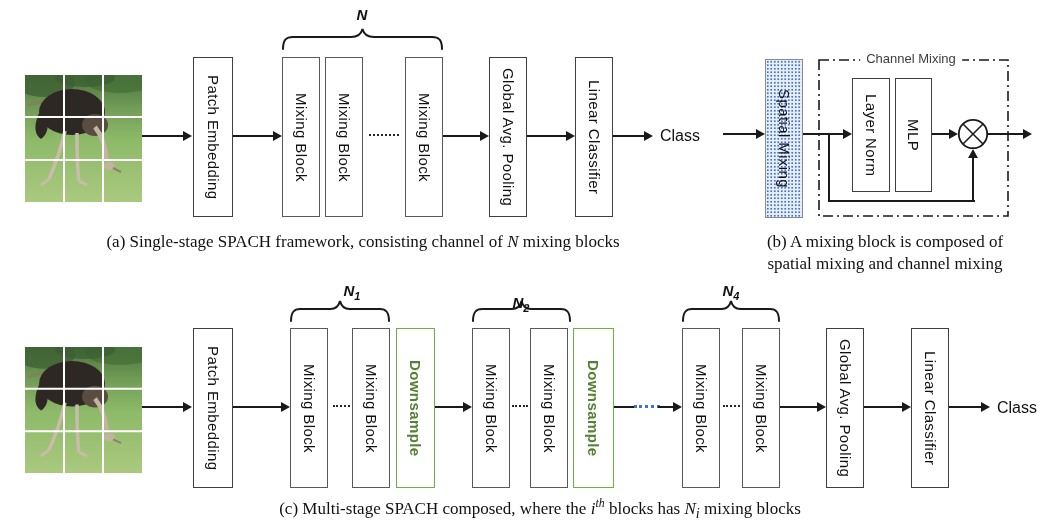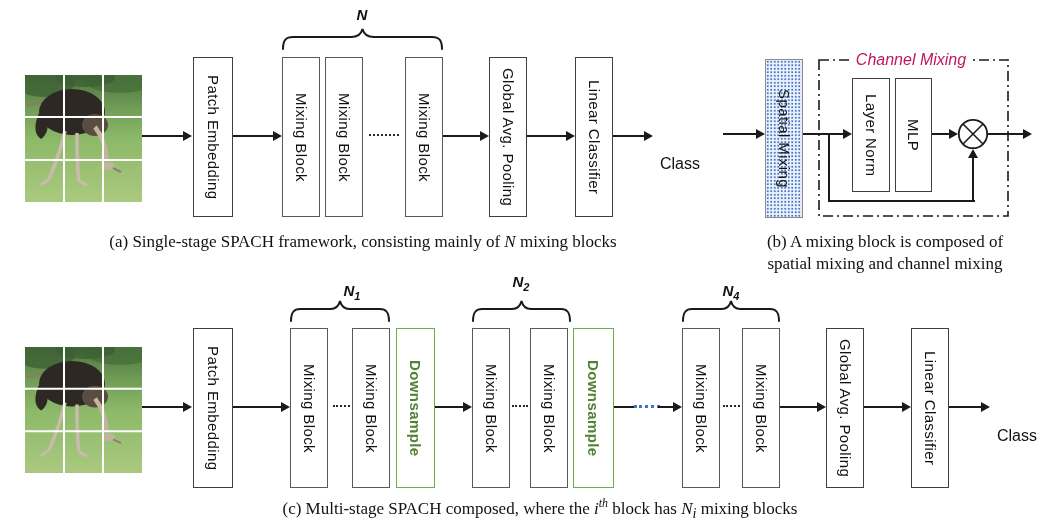--- a/index.html
+++ b/index.html
@@ -20,23 +20,23 @@
   .line{position:absolute;background:#1a1a1a;}
   .dots{position:absolute;height:0;border-top:2.5px dotted #262626;}
   .bdots{position:absolute;height:0;border-top:3px dotted #4472c4;}
   .uparrow{position:absolute;width:0;height:0;border-left:5px solid transparent;
       border-right:5px solid transparent;border-bottom:9px solid #1a1a1a;}
   .caption{position:absolute;font-family:"Liberation Serif",serif;font-size:17px;color:#111;
       text-align:center;line-height:22px;}
   .nlabel{position:absolute;transform:translateX(-50%);font-size:15px;font-weight:bold;
       font-style:italic;color:#111;}
   .nlabel sub{font-size:11px;}
-  .classlbl{position:absolute;font-size:16px;color:#111;margin-top:28px;}
+  .classlbl{position:absolute;font-size:16px;color:#111;}
   .cmlabel{position:absolute;transform:translateX(-50%);background:#fff;padding:0 6px;
-      font-size:16px;color:#be185d;white-space:nowrap;font-style:italic;}
+      font-size:13px;color:#404040;white-space:nowrap;}
   .brace{position:absolute;}
   .ostrich{position:absolute;}
   sup{font-size:70%;text-align:center;}
 </style>
 </head>
 <body>
 
 <div id="page">
 
   <svg class="ostrich" style="left:25px;top:75px;width:117px;height:127px" viewBox="0 0 117 127" preserveAspectRatio="none">
@@ -102,21 +102,21 @@
   <div class="arrow" style="left:527px;top:135px;width:40px"></div>
   <div class="box" style="left:575px;top:57px;width:38px;height:160px">
     <span class="vt">Linear Classifier</span>
   </div>
   <div class="arrow" style="left:613px;top:135px;width:32px"></div>
   <div class="classlbl" style="left:660px;top:127px">
     <span>Class</span>
   </div>
 
   <div class="caption" style="left:83px;top:231px;width:560px">
-    <span>(a) Single-stage SPACH framework, consisting mainly of </span><i>N</i><span> mixing blocks</span>
+    <span>(a) Single-stage SPACH framework, consisting channel of </span><i>N</i><span> mixing blocks</span>
   </div>
 
   <div class="arrow" style="left:723px;top:133px;width:34px"></div>
   <div class="box sm" style="left:765px;top:59px;width:38px;height:159px">
     <span class="vt">Spatial Mixing</span>
   </div>
 
   <svg style="position:absolute;left:818px;top:59px" width="191" height="158" viewBox="0 0 191 158">
     <rect x="1" y="1" width="189" height="156" fill="none" stroke="#1a1a1a" stroke-width="1.6" stroke-dasharray="10 4 2 4"></rect>
   </svg>
@@ -203,21 +203,21 @@
     <span class="vt">Mixing Block</span>
   </div>
   <div class="box ds" style="left:396px;top:328px;width:39px;height:160px">
     <span class="vt">Downsample</span>
   </div>
   <div class="arrow" style="left:435px;top:406px;width:29px"></div>
 
   <svg class="brace" style="left:472px;top:300px" width="99" height="22" viewBox="0 0 99 22" preserveAspectRatio="none">
     <path d="M1,21 C1,12 4,9 10,9 L40,9 C45,9 48,7 49.5,1 C51,7 54,9 59,9 L89,9 C95,9 98,12 98,21" fill="none" stroke="#1a1a1a" stroke-width="2" stroke-linecap="round"></path>
   </svg>
-  <div class="nlabel" style="left:521px;top:273px">
+  <div class="nlabel" style="left:521px;top:294px">
     <span>N</span><sub>2</sub>
   </div>
   <div class="box mix" style="left:472px;top:328px;width:38px;height:160px">
     <span class="vt">Mixing Block</span>
   </div>
   <div class="dots" style="left:512px;top:405px;width:16px"></div>
   <div class="box mix" style="left:530px;top:328px;width:38px;height:160px">
     <span class="vt">Mixing Block</span>
   </div>
   <div class="box ds" style="left:573px;top:328px;width:41px;height:160px">
@@ -249,16 +249,16 @@
   <div class="arrow" style="left:864px;top:406px;width:39px"></div>
   <div class="box" style="left:911px;top:328px;width:38px;height:160px">
     <span class="vt">Linear Classifier</span>
   </div>
   <div class="arrow" style="left:949px;top:406px;width:33px"></div>
   <div class="classlbl" style="left:997px;top:399px">
     <span>Class</span>
   </div>
 
   <div class="caption" style="left:240px;top:492px;width:600px">
-    <span>(c) Multi-stage SPACH composed, where the </span><i>i</i><sup><i>th</i></sup><span> block has </span><i>N</i><sub><i>i</i></sub><span> mixing blocks</span>
+    <span>(c) Multi-stage SPACH composed, where the </span><i>i</i><sup><i>th</i></sup><span> blocks has </span><i>N</i><sub><i>i</i></sub><span> mixing blocks</span>
   </div>
 
 </div>
 
 </body></html>

